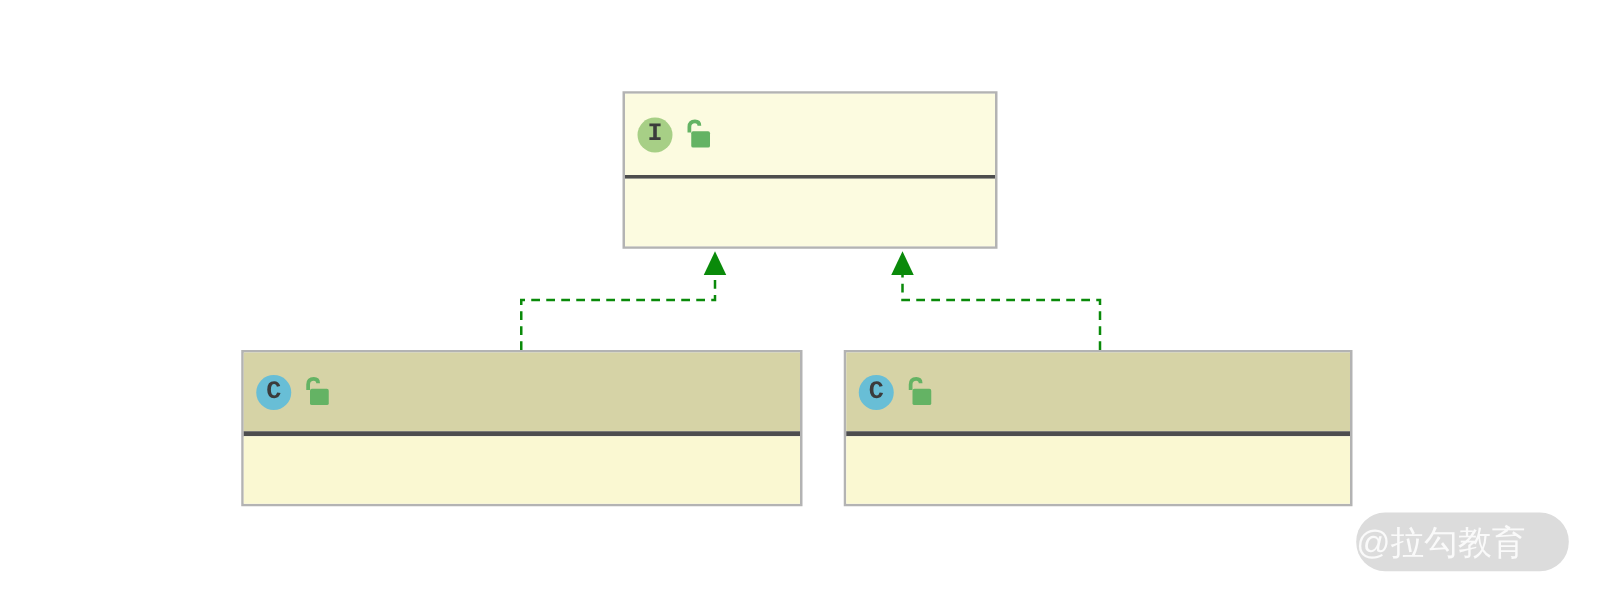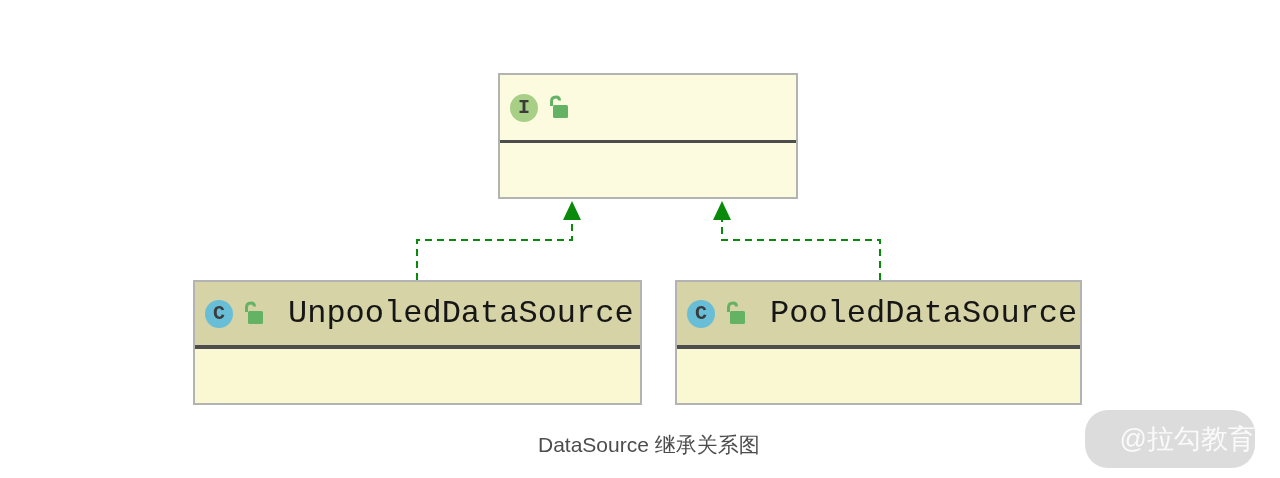--- a/index.html
+++ b/index.html
@@ -92,27 +92,27 @@
     position: absolute;
     left: 538px; top: 431px;
     font-family: "Liberation Sans", sans-serif;
     font-size: 21px;
     color: var(--caption-text, #4d4d4d);
     white-space: nowrap;
   }
   .watermark {
     position: absolute;
     left: 1085px; top: 410px;
-    width: 170px; height: 58px;
+    width: 170px; height: 47px;
     border-radius: 23px;
     background: var(--watermark-bg, #dcdcdc);
     color: var(--watermark-text, #fafafa);
     font-family: "Liberation Sans", sans-serif;
     font-size: 27px;
-    display: flex; align-items: center; justify-content: flex-end;
+    display: flex; align-items: center; justify-content: flex-start;
     white-space: nowrap;
   }
 </style>
 </head>
 <body>
 
 <div class="canvas">
 
   <svg class="edges-layer">
     <g>
@@ -137,38 +137,35 @@
     <div class="node-body"></div>
   </div>
 
   <div class="uml-node node-class node-unpooled">
     <div class="node-header">
       <span class="kind-circle kind-class">C</span>
       <svg class="lock-icon" width="22" height="25" viewBox="0 0 22 25">
         <path d="M3.5 11 V6.5 Q3.5 2 8 2 Q11.5 2 11.5 5.5"></path>
         <rect x="5" y="10" width="15" height="13" rx="1.5"></rect>
       </svg>
-      <span class="node-name">UnpooledDataSource</span>
     </div>
     <div class="node-sep"></div>
     <div class="node-body"></div>
   </div>
 
   <div class="uml-node node-class node-pooled">
     <div class="node-header">
       <span class="kind-circle kind-class">C</span>
       <svg class="lock-icon" width="22" height="25" viewBox="0 0 22 25">
         <path d="M3.5 11 V6.5 Q3.5 2 8 2 Q11.5 2 11.5 5.5"></path>
         <rect x="5" y="10" width="15" height="13" rx="1.5"></rect>
       </svg>
-      <span class="node-name">PooledDataSource</span>
     </div>
     <div class="node-sep"></div>
     <div class="node-body"></div>
   </div>
 
-  <div class="caption">DataSource 继承关系图</div>
 
   <div class="watermark">
     <span>@拉勾教育</span>
   </div>
 
 </div>
 
 </body></html>

